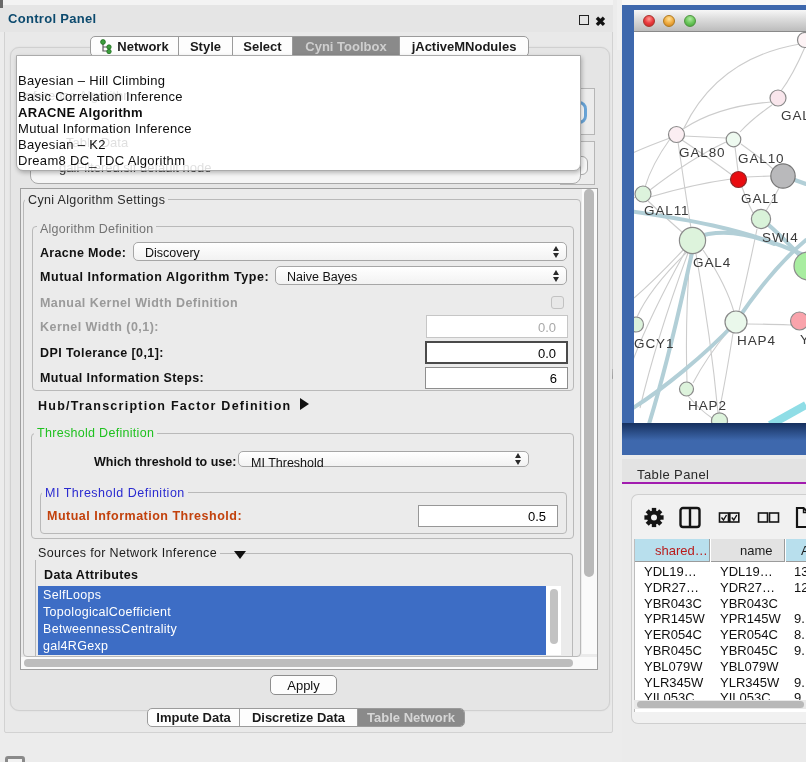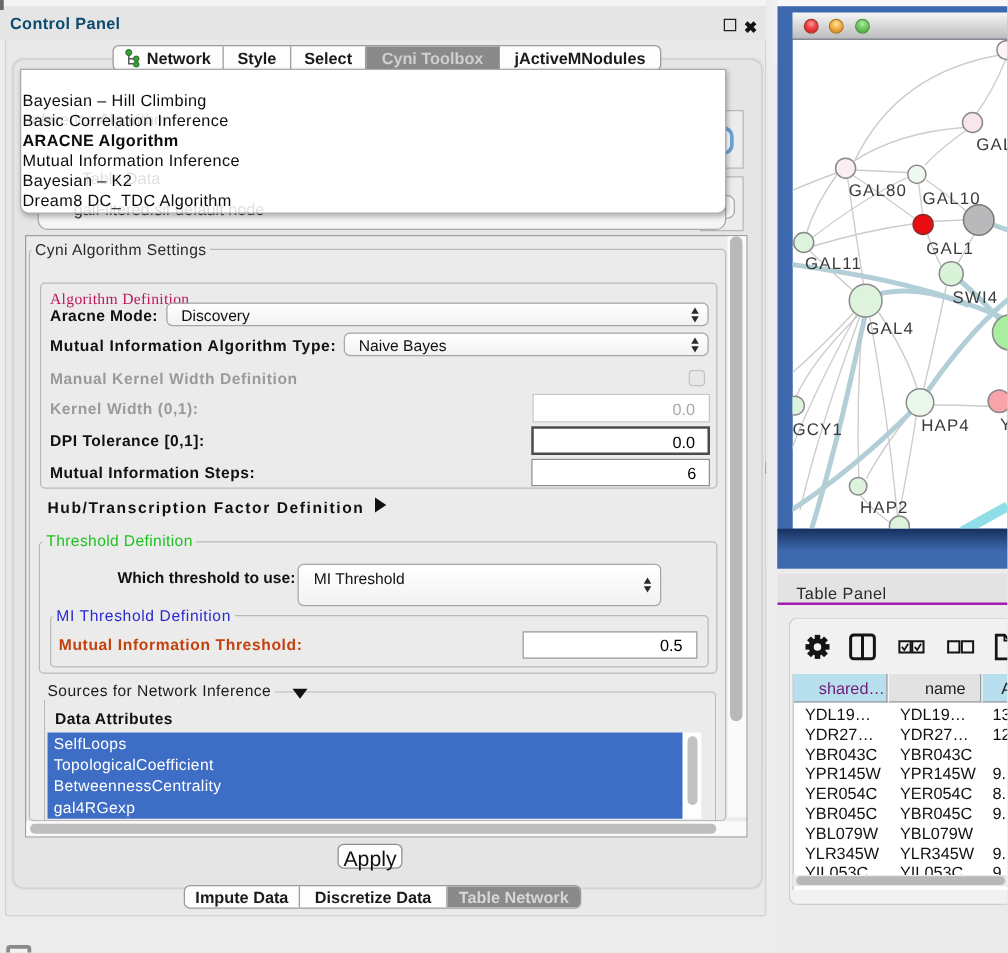--- a/index.html
+++ b/index.html
@@ -48,21 +48,21 @@
 
 <div class="abs" style="left:20px;top:188px;width:578px;height:482px;background:#ebebeb;border:1px solid #9f9f9f;"></div>
 
 <div class="abs" style="left:582px;top:189px;width:15px;height:465px;background:#fafafa;"></div>
 <div class="abs" style="left:584px;top:189px;width:10px;height:388px;background:#b9b9b9;border-radius:5px;"></div>
 
 <div class="abs" style="left:23px;top:199px;width:558px;height:458px;border:1px solid #b9b9b9;border-radius:4px;"></div>
 <div class="abs" style="left:25px;top:193px;background:#ebebeb;padding:0 3px;font-size:12.5px;letter-spacing:0.35px;color:#2b2b2b;">Cyni Algorithm Settings</div>
 
 <div class="abs" style="left:32px;top:226px;width:542px;height:165px;border:1px solid #b9b9b9;border-radius:4px;"></div>
-<div class="abs" style="left:37px;top:232px;background:#ebebeb;padding:0 3px;font-size:12.5px;letter-spacing:0.25px;color:#be185d;font-family:Liberation Serif, serif;">Algorithm Definition</div>
+<div class="abs" style="left:37px;top:222px;background:#ebebeb;padding:0 3px;font-size:12.5px;letter-spacing:0.25px;color:#737373;">Algorithm Definition</div>
 
 <div class="abs" style="left:40px;top:246px;font-size:12.5px;letter-spacing:0.3px;font-weight:bold;color:#111;">Aracne Mode:</div>
 <div class="abs combo" style="left:133px;top:242px;width:434px;height:19px;">
   <span style="position:absolute;left:11px;top:3px;font-size:12.5px;color:#111;">Discovery</span>
 </div>
 <div class="abs" style="left:40px;top:270px;font-size:12.5px;letter-spacing:0.55px;font-weight:bold;color:#111;">Mutual Information Algorithm Type:</div>
 <div class="abs combo" style="left:275px;top:266px;width:292px;height:19px;">
   <span style="position:absolute;left:11px;top:3px;font-size:12.5px;color:#111;">Naive Bayes</span>
 </div>
 <div class="abs" style="left:40px;top:296px;font-size:12.5px;letter-spacing:0.45px;font-weight:bold;color:#9a9a9a;">Manual Kernel Width Definition</div>
@@ -73,42 +73,42 @@
 <div class="abs" style="left:425px;top:341px;width:143px;height:23px;border:2px solid #4a4a4a;background:#fff;font-size:13px;color:#000;text-align:right;padding:3px 10px 0 0;">0.0</div>
 <div class="abs" style="left:40px;top:371px;font-size:12.5px;letter-spacing:0.4px;font-weight:bold;color:#111;">Mutual Information Steps:</div>
 <div class="abs" style="left:425px;top:367px;width:143px;height:22px;border:1px solid #8e8e8e;background:#fff;font-size:13px;color:#000;text-align:right;padding:3px 10px 0 0;">6</div>
 
 <div class="abs" style="left:38px;top:399px;font-size:12.5px;letter-spacing:1.25px;font-weight:bold;color:#111;">Hub/Transcription Factor Definition</div>
 <div class="abs" style="left:300px;top:398px;width:0;height:0;border-left:9px solid #111;border-top:6.5px solid transparent;border-bottom:6.5px solid transparent;"></div>
 
 <div class="abs" style="left:31px;top:433px;width:543px;height:106px;border:1px solid #b9b9b9;border-radius:4px;"></div>
 <div class="abs" style="left:34px;top:426px;background:#ebebeb;padding:0 3px;font-size:12.5px;letter-spacing:0.3px;color:#1fc11f;">Threshold Definition</div>
 <div class="abs" style="left:94px;top:455px;font-size:12.5px;font-weight:bold;color:#111;">Which threshold to use:</div>
-<div class="abs combo" style="left:238px;top:451px;width:291px;height:34px;">
+<div class="abs combo" style="left:238px;top:451px;width:291px;height:16px;">
   <span style="position:absolute;left:12px;top:4px;font-size:12.5px;color:#111;">MI Threshold</span>
 </div>
 
 <div class="abs" style="left:40px;top:492px;width:527px;height:42px;border:1px solid #b9b9b9;border-radius:4px;"></div>
 <div class="abs" style="left:42px;top:486px;background:#ebebeb;padding:0 3px;font-size:12.5px;letter-spacing:0.5px;color:#2a2ad0;">MI Threshold Definition</div>
 <div class="abs" style="left:47px;top:509px;font-size:12.5px;letter-spacing:0.5px;font-weight:bold;color:#c2410c;">Mutual Information Threshold:</div>
 <div class="abs" style="left:418px;top:505px;width:140px;height:22px;border:1px solid #979797;background:#fff;font-size:13px;color:#000;text-align:right;padding:3px 11px 0 0;">0.5</div>
 
 <div class="abs" style="left:35px;top:553px;width:538px;height:104px;border:1px solid #b9b9b9;border-radius:4px 4px 0 0;border-bottom:none;"></div>
 <div class="abs" style="left:35px;top:546px;background:#ebebeb;padding:0 3px;font-size:12.5px;letter-spacing:0.35px;color:#1c1c1c;">Sources for Network Inference</div>
 <div class="abs" style="left:234px;top:551px;width:0;height:0;border-top:8px solid #111;border-left:6px solid transparent;border-right:6px solid transparent;"></div>
 <div class="abs" style="left:44px;top:568px;font-size:12.5px;letter-spacing:0.35px;font-weight:bold;color:#111;">Data Attributes</div>
 
 <div class="abs" style="left:38px;top:586px;width:523px;height:69px;background:#fff;"></div>
 <div class="abs" style="left:38px;top:586px;width:508px;height:69px;background:#3d6dc5;color:#fff;font-size:12.5px;letter-spacing:0.3px;line-height:17px;padding:1px 0 12px 5px;">SelfLoops<br>TopologicalCoefficient<br>BetweennessCentrality<br>gal4RGexp</div>
 <div class="abs" style="left:550px;top:589px;width:8px;height:55px;background:#c2c2c2;border-radius:4px;"></div>
 
 <div class="abs" style="left:21px;top:657px;width:576px;height:12px;background:#fafafa;"></div>
 <div class="abs" style="left:24px;top:659px;width:549px;height:8px;background:#bdbdbd;border-radius:4px;"></div>
 
-<div class="abs" style="left:270px;top:675px;width:52px;height:20px;background:#fdfdfd;border:1px solid #8e8e8e;border-radius:5px;text-align:center;font-size:17px;color:#111;padding-top:2px;">Apply</div>
+<div class="abs" style="left:270px;top:675px;width:67px;height:20px;background:#fdfdfd;border:1px solid #8e8e8e;border-radius:5px;text-align:center;font-size:13px;color:#111;padding-top:2px;">Apply</div>
 
 <div class="abs" style="left:147px;top:708px;height:19px;display:flex;border:1px solid #9b9b9b;border-radius:5px;overflow:hidden;background:#fdfdfd;font-size:13px;font-weight:bold;color:#1a1a1a;">
   <div style="width:92px;display:flex;align-items:center;justify-content:center;border-right:1px solid #9b9b9b;">Impute Data</div>
   <div style="width:118px;display:flex;align-items:center;justify-content:center;border-right:1px solid #9b9b9b;">Discretize Data</div>
   <div style="width:106px;display:flex;align-items:center;justify-content:center;background:#8a8a8a;color:#d6d6d6;">Table Network</div>
 </div>
 
 <div class="abs" style="left:16px;top:55px;width:565px;height:116px;background:#fff;border:1px solid #ababab;border-radius:0 0 7px 7px;box-shadow:1px 2px 4px rgba(0,0,0,0.25);z-index:5;">
     <div style="position:absolute;top:32px;left:5px;font-size:13px;color:rgba(110,110,110,0.22);">Inference Algorithm</div>
     <div style="position:absolute;top:79px;left:49px;font-size:13px;color:rgba(110,110,110,0.22);">Table Data</div>
@@ -244,21 +244,21 @@
     <path d="M87.8 11.5 l2 2.5 l3 -5" stroke-width="1.4"></path>
     <rect x="114.5" y="7" width="9" height="9" stroke-width="1.6"></rect>
     <rect x="125.5" y="7" width="9" height="9" stroke-width="1.6"></rect>
   </g>
 
   <path d="M153 2 h6.5 l4.5 4.5 V21 h-11 z" fill="none" stroke="#141414" stroke-width="2.2"></path>
     <path d="M159.5 2 v4.5 h4.5" fill="none" stroke="#141414" stroke-width="1.4"></path>
 </svg>
 
 <div class="abs" style="left:634px;top:539px;width:172px;height:173px;background:#fff;border-left:1px solid #bdbdbd;overflow:hidden;font-size:13px;">
-  <div style="position:absolute;left:0;top:0;height:23px;width:75px;background:#b8dfed;border-right:1px solid #9b9b9b;border-bottom:1px solid #9b9b9b;padding:4px 14px 0 20px;color:#701a75;">shared…</div>
+  <div style="position:absolute;left:0;top:0;height:23px;width:75px;background:#b8dfed;border-right:1px solid #9b9b9b;border-bottom:1px solid #9b9b9b;padding:4px 14px 0 20px;color:#b91c1c;">shared…</div>
   <div style="position:absolute;left:76px;top:0;height:23px;width:74px;background:#e2e2e2;border-right:1px solid #9b9b9b;border-bottom:1px solid #9b9b9b;padding:4px 0 0 29px;color:#1c1c1c;">name</div>
   <div style="position:absolute;left:151px;top:0;height:23px;width:21px;background:#b8dfed;border-bottom:1px solid #9b9b9b;padding-top:4px;color:#1c1c1c;"><span style="margin-left:15px;">A</span></div>
   <div style="position:absolute;left:9px;top:25px;line-height:15.8px;color:#111;">YDL19…<br>YDR27…<br>YBR043C<br>YPR145W<br>YER054C<br>YBR045C<br>YBL079W<br>YLR345W<br>YIL053C</div>
   <div style="position:absolute;left:85px;top:25px;line-height:15.8px;color:#111;">YDL19…<br>YDR27…<br>YBR043C<br>YPR145W<br>YER054C<br>YBR045C<br>YBL079W<br>YLR345W<br>YIL053C</div>
   <div style="position:absolute;left:159px;top:25px;line-height:15.8px;color:#111;">13<br>12<br><br>9.<br>8.<br>9.<br><br>9.<br>9.</div>
 </div>
 <div class="abs" style="left:634px;top:700px;width:172px;height:9px;background:#e9e9e9;"></div>
 <div class="abs" style="left:637px;top:701px;width:167px;height:7px;background:#b8b8b8;border-radius:4px;"></div>
 
 <style>

